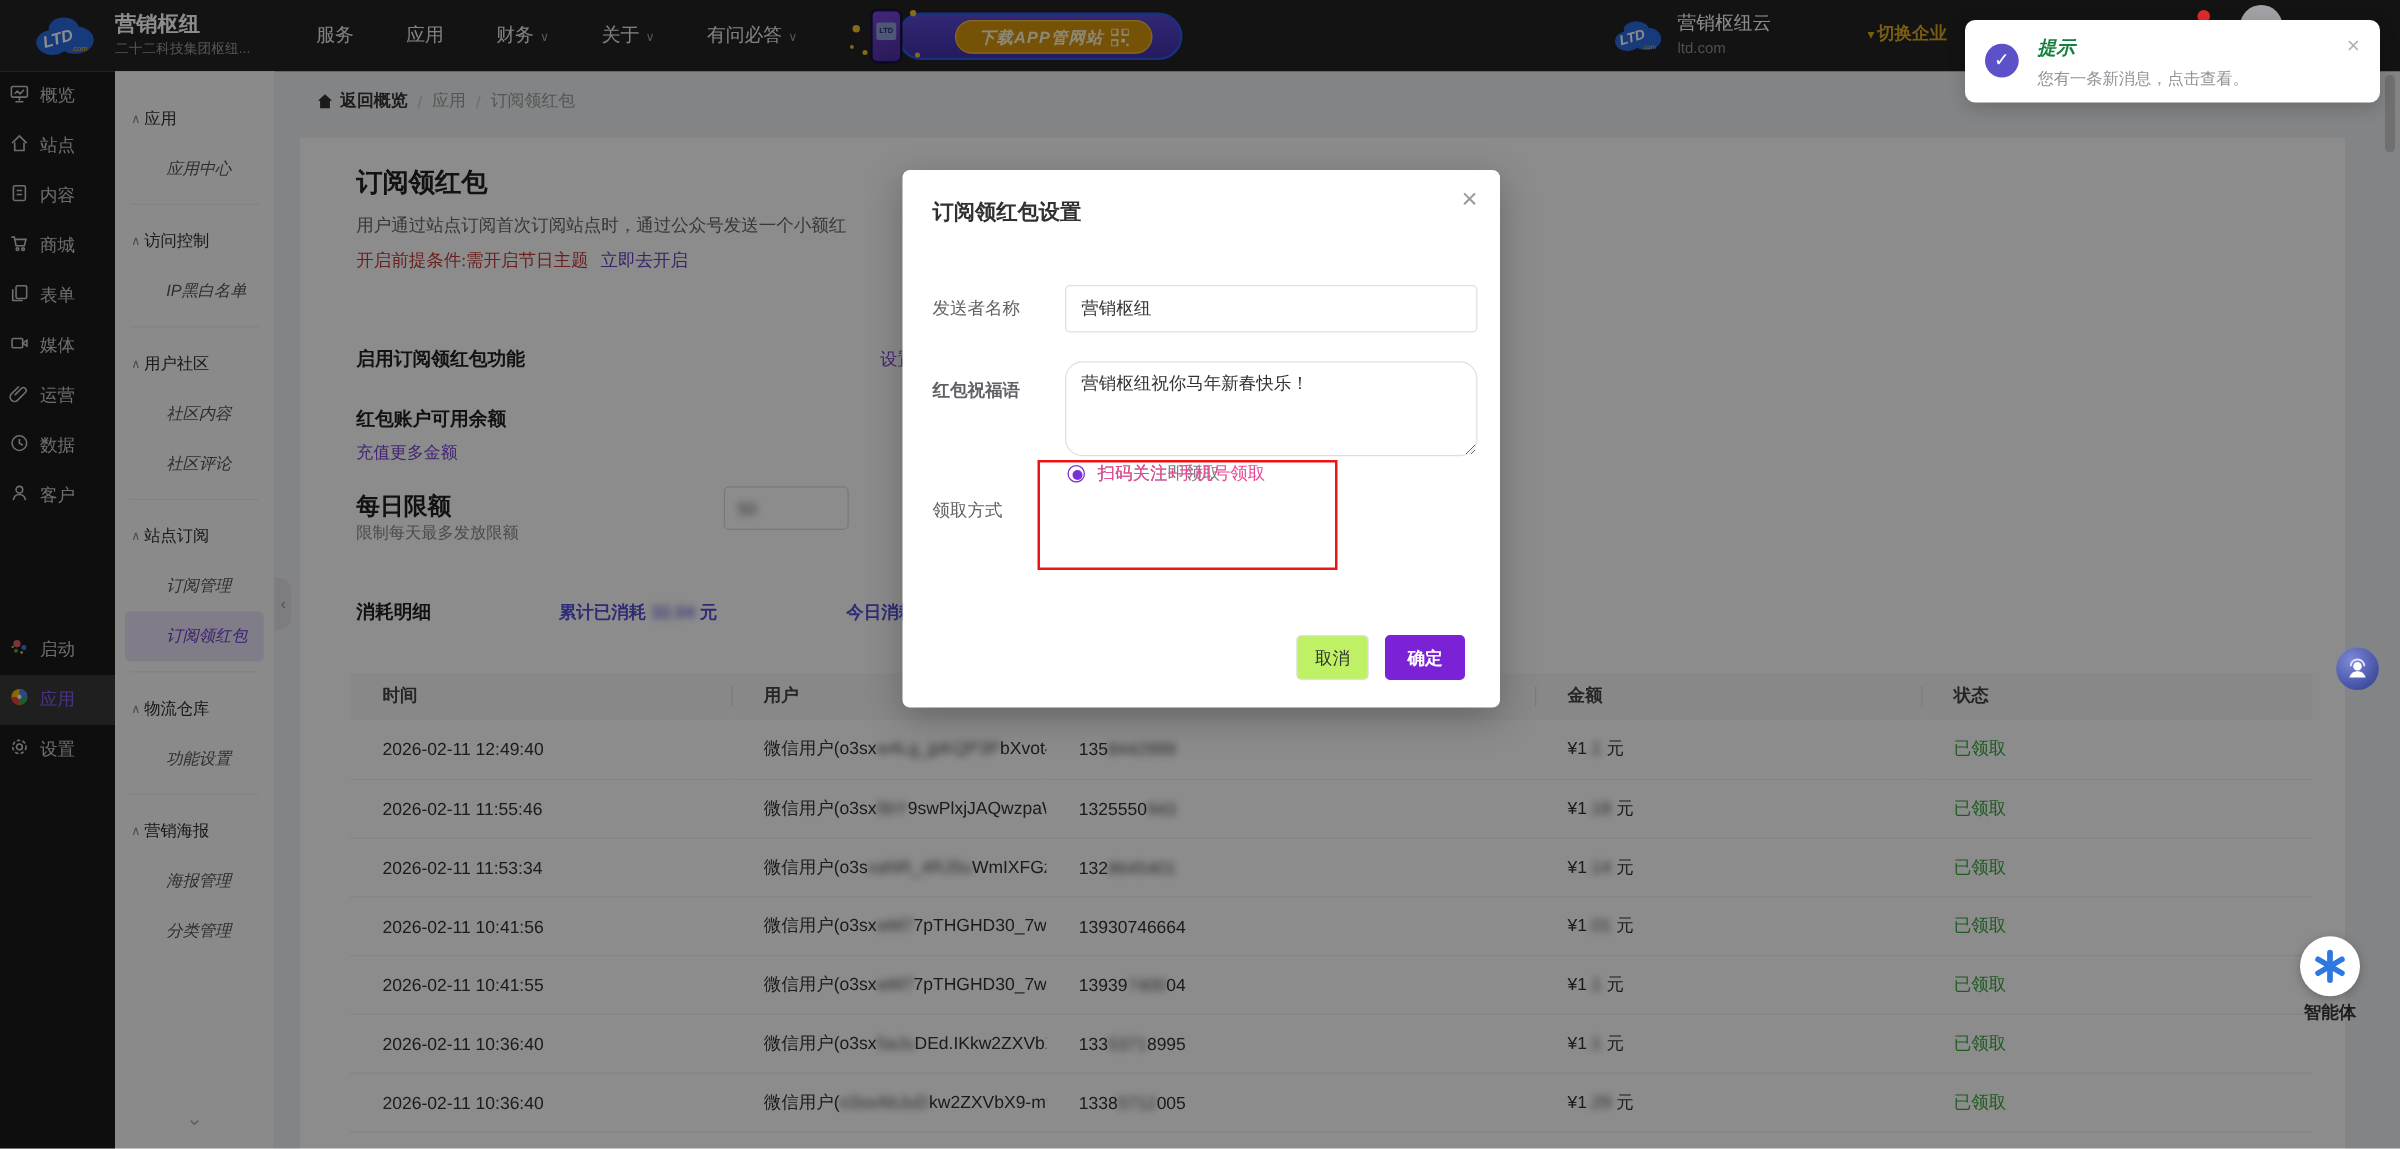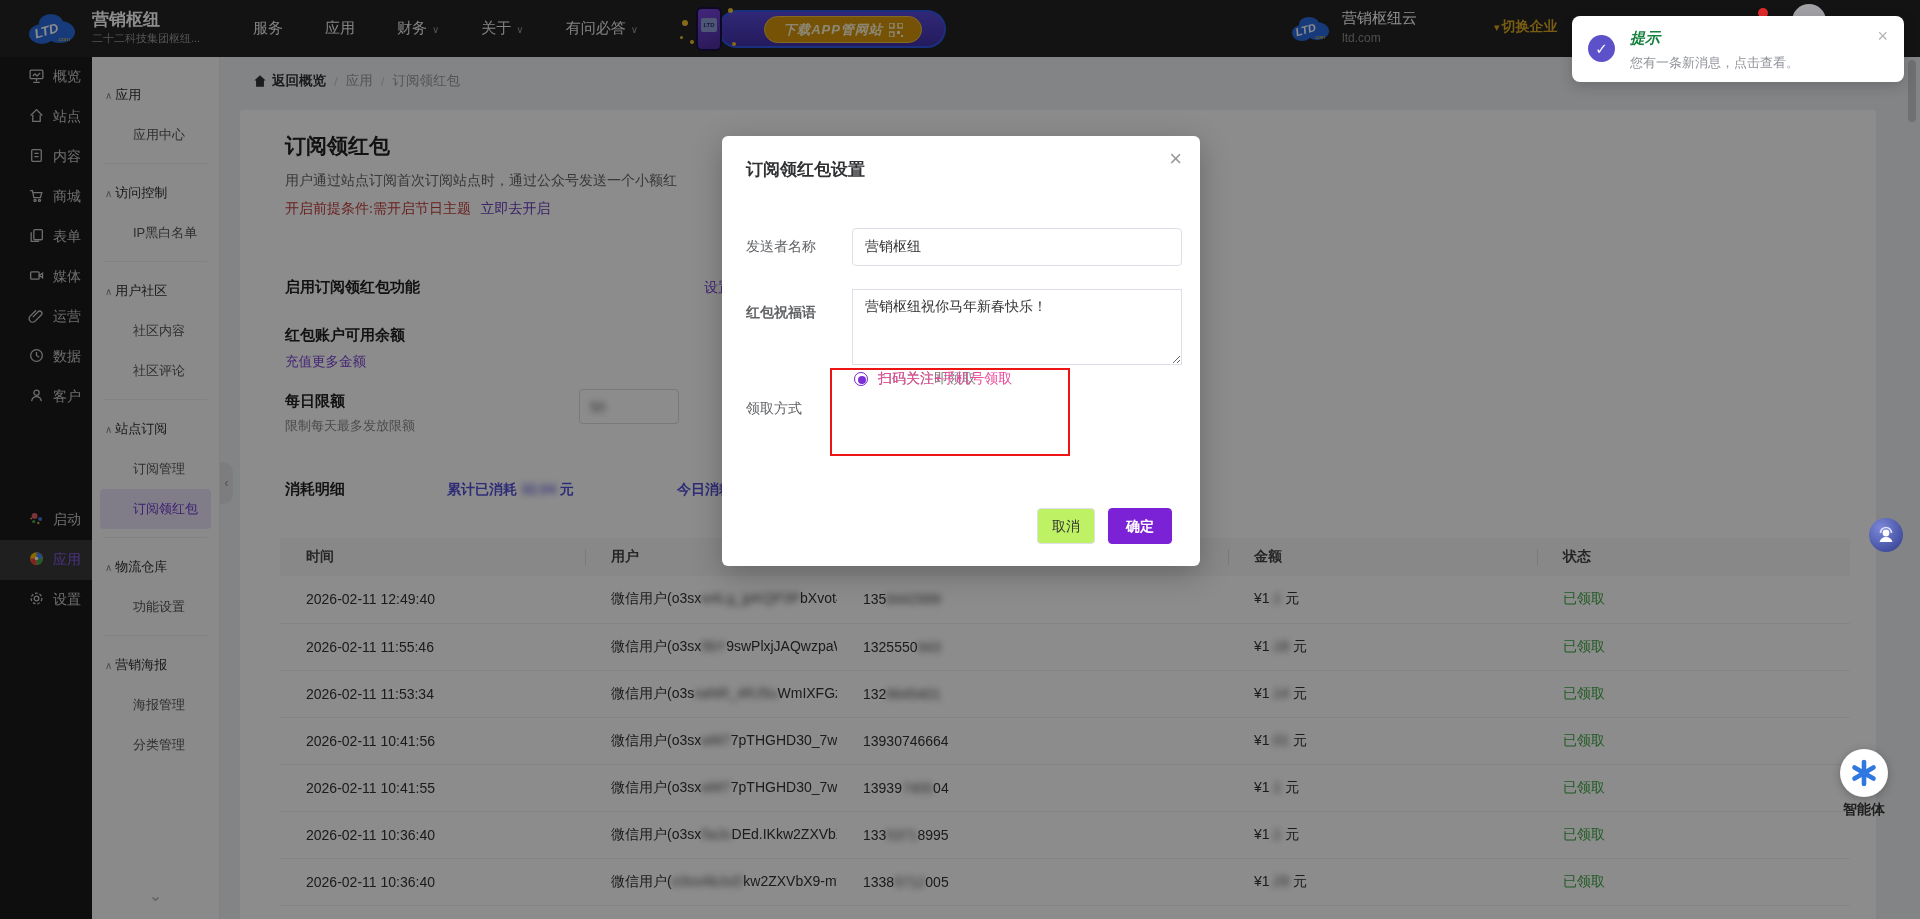--- a/index.html
+++ b/index.html
@@ -37,35 +37,35 @@
   .acct-logo { position:absolute; left:1288px; top:12px; width:44px; height:32px; }
   .acct-name { position:absolute; left:1342px; top:9px; font-size:15px; color:#ffffff; }
   .acct-domain { position:absolute; left:1342px; top:31px; font-size:12px; color:#8f8f8f; }
   .switch-ent { position:absolute; left:1494px; top:18px; font-size:14px; font-weight:bold; color:#d9a81f; cursor:pointer; }
   .switch-ent .sc { font-size:11px; margin-right:2px; }
   .red-dot { position:absolute; left:1758px; top:8px; width:10px; height:10px; border-radius:50%; background:#e02a2a; z-index:55; }
   .avatar { position:absolute; left:1792px; top:4px; width:34px; height:34px; border-radius:50%; background:#a2a2a6; z-index:55; }
 
   
   .icon-sidebar { position:absolute; left:0; top:57px; width:92px; bottom:0; background:#1a1a1a; z-index:10; }
-  .is-item { display:flex; align-items:center; height:40px; padding-left:28px; color:#c9c9c9; cursor:pointer; }
+  .is-item { display:flex; align-items:center; height:40px; padding-left:7px; color:#c9c9c9; cursor:pointer; }
   .is-item svg { width:17px; height:17px; margin-right:8px; flex:none; }
   .is-item .is-label { font-size:14px; }
   .is-bottom { position:absolute; left:0; top:443px; width:112px; }
   .is-item.active { background:#3a3a3a; }
   .is-item.active .is-label { color:#8a5cf0; }
 
   
   .sub-sidebar { position:absolute; left:92px; top:57px; width:128px; bottom:0; background:#fbfbfc; border-right:1px solid #ececf0; z-index:10; padding-top:18px; }
   .ss-item { position:relative; display:flex; align-items:center; height:40px; font-size:13px; cursor:pointer; }
   .ss-item.group { padding-left:13px; color:#2d2d2d; margin-top:18px; }
   .ss-item.group::before { content:''; position:absolute; top:-10px; left:12px; right:12px; height:1px; background:#ededed; }
   .ss-item.group:first-child { margin-top:0; }
   .ss-item.group:first-child::before { display:none; }
-  .ss-item.child { padding-left:30px; color:#555; margin:0 8px; }
+  .ss-item.child { padding-left:30px; color:#555; margin:0 8px;font-style:italic; }
   .ss-item.child.active { background:#eae4f8; color:#6c39cf; border-radius:4px; }
   .ss-caret { font-size:10px; color:#8a8a8a; margin-right:3px; }
   .ss-more { position:absolute; left:0; right:0; bottom:14px; text-align:center; color:#b0b0b0; font-size:16px; cursor:pointer; }
   .collapse-tab { position:absolute; left:220px; top:462px; width:13px; height:42px; background:#e4e4e8; border-radius:0 10px 10px 0;
                   color:#909090; font-size:12px; line-height:42px; text-align:center; z-index:11; cursor:pointer; }
 
   
   .main { position:absolute; left:220px; top:57px; right:0; bottom:0; background:#eef0f3; }
   .breadcrumb { position:absolute; left:33px; top:15px; display:flex; align-items:center; gap:8px; font-size:13.5px; }
   .bc-home { font-weight:bold; color:#333; display:flex; align-items:center; gap:5px; cursor:pointer; }
@@ -76,21 +76,21 @@
   .pg-title { position:absolute; left:45px; top:22px; font-size:21px; font-weight:bold; color:#222; }
   .pg-desc { position:absolute; left:45px; top:62px; font-size:14px; color:#666; width:640px; }
   .pg-warning { position:absolute; left:45px; top:90px; font-size:14px;font-family:Liberation Serif, serif; }
   .pg-warning .warn-text { color:#c23b3b; }
   .pg-warning .warn-link { color:#6a3fc0; margin-left:6px; cursor:pointer; }
 
   .row-enable-label { position:absolute; left:45px; top:168px; font-size:15px; font-weight:bold; color:#222; }
   .link-settings { position:absolute; left:464px; top:169px; font-size:14px; color:#7d45d2; cursor:pointer; }
   .row-balance-label { position:absolute; left:45px; top:216px; font-size:15px; font-weight:bold; color:#222; }
   .link-recharge { position:absolute; left:45px; top:243px; font-size:13.5px; color:#7d45d2; cursor:pointer; }
-  .row-daily-label { position:absolute; left:45px; top:282px; font-size:15px; font-weight:bold; color:#222; }
+  .row-daily-label { position:absolute; left:45px; top:282px; font-size:19px; font-weight:bold; color:#222; }
   .row-daily-desc { position:absolute; left:45px; top:307px; font-size:13px; color:#8a8a8a; }
   .daily-input { position:absolute; left:339px; top:279px; width:100px; height:35px; border:1px solid #d9dce3; border-radius:4px;
                  background:#fff; font-size:14px; color:#444; display:flex; align-items:center; padding-left:10px; }
 
   .consume-title { position:absolute; left:45px; top:370px; font-size:15px; font-weight:bold; color:#222; }
   .consume-total { position:absolute; left:207px; top:371px; font-size:14px; font-weight:bold; color:#5551d9; }
   .consume-today { position:absolute; left:437px; top:371px; font-size:14px; font-weight:bold; color:#5551d9; }
 
   
   .tbl-wrap { position:absolute; left:40px; right:26px; top:428px; }
@@ -106,21 +106,21 @@
 
   
   .modal { position:absolute; left:722px; top:136px; width:478px; height:430px; background:#fff; border-radius:6px;
            box-shadow:0 8px 30px rgba(0,0,0,.25); z-index:60; }
   .modal-title { position:absolute; left:24px; top:22px; font-size:17px; font-weight:600; color:#303133; }
   .modal-close { position:absolute; right:18px; top:10px; font-size:22px; color:#999; cursor:pointer; }
   .m-label { position:absolute; left:24px; font-size:14px; color:#606266; }
   .m-label.l1 { top:102px; } .m-label.l2 { top:168px;font-weight:bold; } .m-label.l3 { top:264px; }
   .m-input { position:absolute; left:130px; top:92px; width:330px; height:38px; border:1px solid #dcdfe6; border-radius:4px;
              font-size:14px; color:#333; padding:0 12px; font-family:inherit; outline:none; }
-  .m-textarea { position:absolute; left:130px; top:153px; width:330px; height:76px; border:1px solid #dcdfe6; border-radius:0;
+  .m-textarea { position:absolute; left:130px; top:153px; width:330px; height:76px; border:1px solid #dcdfe6; border-radius:14px;
              font-size:14px; color:#333; padding:8px 12px; font-family:inherit; resize:vertical; outline:none; }
   .radio-box { position:absolute; left:108px; top:232px; width:240px; height:88px; border:2px solid #ec1414; }
   .radio-row { position:absolute; left:22px; display:flex; align-items:center; gap:10px; cursor:pointer; }
   .radio { width:14px; height:14px; border-radius:50%; border:1.5px solid #c6c6c6; background:#fff; position:relative; flex:none; }
   .radio.on { border-color:#7c2fd6; }
   .radio.on::after { content:''; position:absolute; left:3px; top:3px; width:8px; height:8px; border-radius:50%; background:#7c2fd6; }
   .radio-label { font-size:14px; color:#7d7d7d; white-space:nowrap; }
   .radio-label.on { color:#ec4899; }
   .btn { position:absolute; top:372px; height:36px; border-radius:4px; font-size:14px; text-align:center; line-height:34px; cursor:pointer; }
   .btn-cancel { left:315px; width:58px; background:#bef264; border:1px solid #dcdfe6; color:#333; }

